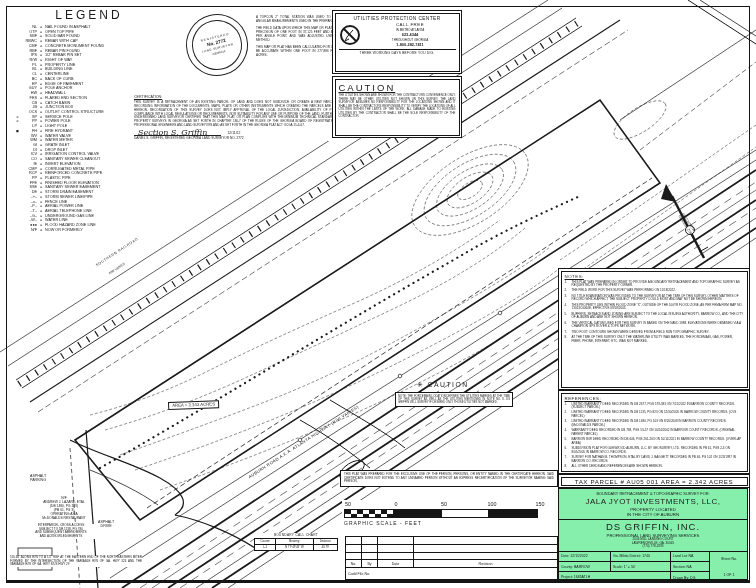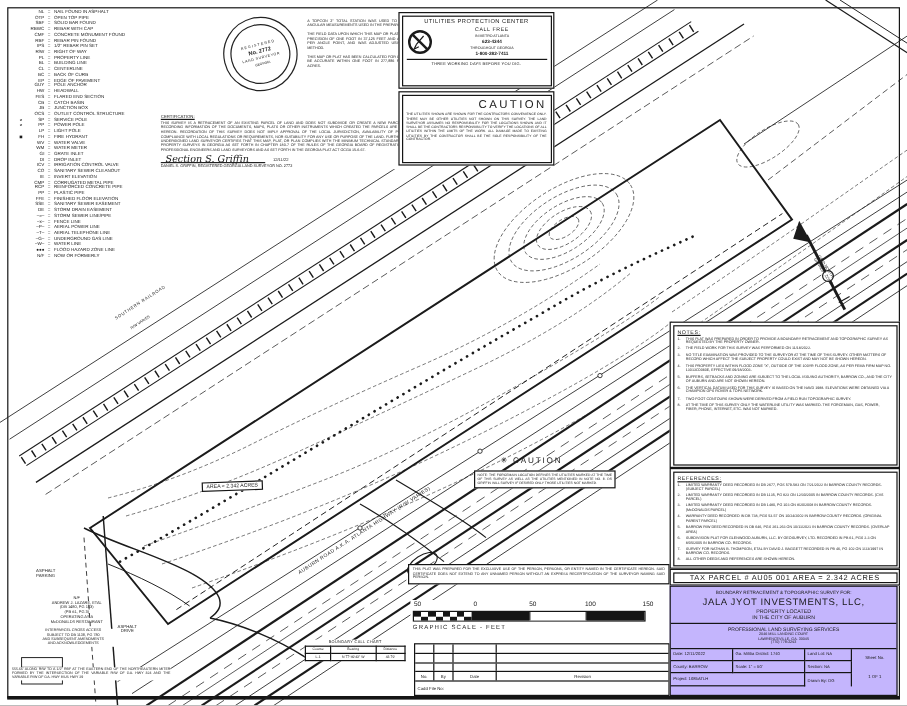--- a/index.html
+++ b/index.html
@@ -36,33 +36,33 @@
   
   .util{left:332px;top:10px;width:128px;height:62px;z-index:3;}
   .util-title{font-size:4.8px;text-align:center;letter-spacing:.4px;margin-bottom:1px;}
   .util-row{display:flex;gap:4px;align-items:center;}
   .util-texts{flex:1;text-align:center;}
   .callfree{font-size:4.4px;letter-spacing:.5px;margin-bottom:1px;}
   .ph-label{font-size:3px;}
   .ph-num{font-size:3.9px;font-weight:bold;margin-bottom:1px;}
   .util-footer{font-size:3.3px;text-align:center;border-top:0.6px solid #151515;margin-top:1.5px;padding-top:1px;letter-spacing:.2px;}
   .caut{left:332px;top:76px;width:128px;height:60px;z-index:3;}
-  .caut-title{font-size:9.5px;text-align:right;letter-spacing:2px;margin-bottom:1.5px;}
+  .caut-title{font-size:9.5px;text-align:left;letter-spacing:2px;text-decoration:underline;margin-bottom:1.5px;}
   .caut-body{font-size:2.85px;line-height:3.55px;text-align:justify;}
   
   .rcol{left:558px;width:190px;z-index:3;}
   .notesbox{top:268px;height:120px;}
   .refsbox{top:390px;height:82px;}
   .sec-title{font-size:4.4px;text-decoration:underline;margin-bottom:2px;letter-spacing:.5px;}
   .n-item{display:flex;font-size:3.05px;line-height:3.6px;margin-bottom:1.8px;}
   .n-num{width:7px;flex:none;}
   .n-text{flex:1;text-align:left;}
   .taxbar{top:474px;height:12px;}
   .taxbar .inner{display:flex;align-items:center;justify-content:center;font-size:6.2px;letter-spacing:.6px;padding:0;}
-  .tblock{top:488px;height:92px;border:1.5px solid #151515;background:#c4b5fd;box-sizing:border-box;}
+  .tblock{top:488px;height:92px;border:1.5px solid #151515;background:#86efac;box-sizing:border-box;}
   .tb-a{border-bottom:1px solid #151515;text-align:center;padding:2px 2px 1px 2px;}
   .tb-surveyfor{font-size:3.9px;}
   .tb-client{font-size:8px;letter-spacing:.5px;margin:1px 0;}
   .tb-loc{font-size:4.4px;line-height:5.4px;}
   .tb-b{border-bottom:1px solid #151515;text-align:center;padding:1.5px 2px;}
   .tb-firm{font-size:9.5px;letter-spacing:1px;}
   .tb-firm-sub{font-size:4.2px;margin-top:.5px;}
   .tb-addr{font-size:3.1px;line-height:3.8px;}
   .tb-grid{display:flex;height:31px;}
   .tb-cells{flex:1;display:flex;flex-wrap:wrap;}
@@ -174,20 +174,21 @@
         <circle cx="690" cy="230" r="4.5" stroke-width="1" fill="#fff"></circle>
         <line x1="699" y1="252" x2="708" y2="247" stroke-width="1"></line>
       </g>
     </g>
   </svg>
 
   <div class="frame"></div>
   <div class="bottom-rule"></div>
 
   <div class="legend abs">
+    <div class="legend-title">LEGEND</div>
 
       <div class="lg-row">
         <span class="lg-sym"></span>
         <span class="lg-abbr">NL</span>
         <span class="lg-eq">=</span>
         <span class="lg-desc">NAIL FOUND IN ASPHALT</span>
       </div>
 
       <div class="lg-row">
         <span class="lg-sym"></span>
@@ -644,20 +645,21 @@
   </div>
 
   <div class="rcol tblock abs">
     <div class="tb-a">
       <div class="tb-surveyfor">BOUNDARY RETRACEMENT &amp; TOPOGRAPHIC SURVEY FOR:</div>
       <div class="tb-client">JALA JYOT INVESTMENTS, LLC,</div>
       <div class="tb-loc">PROPERTY LOCATED</div>
       <div class="tb-loc">IN THE CITY OF AUBURN</div>
     </div>
     <div class="tb-b">
+      <div class="tb-firm">DS GRIFFIN, INC.</div>
       <div class="tb-firm-sub">PROFESSIONAL LAND SURVEYING SERVICES</div>
       <div class="tb-addr">2046 MILL LANDING COURT</div>
       <div class="tb-addr">LAWRENCEVILLE, GA. 30045</div>
       <div class="tb-addr">(770) 778-3293</div>
     </div>
     <div class="tb-grid">
       <div class="tb-cells">
         <div class="tb-cell" style="width:52px">Date:  12/11/2022</div>
         <div class="tb-cell" style="width:60px">Ga. Militia District:  1740</div>
         <div class="tb-cell" style="width:39px">Land Lot:  NA</div>

